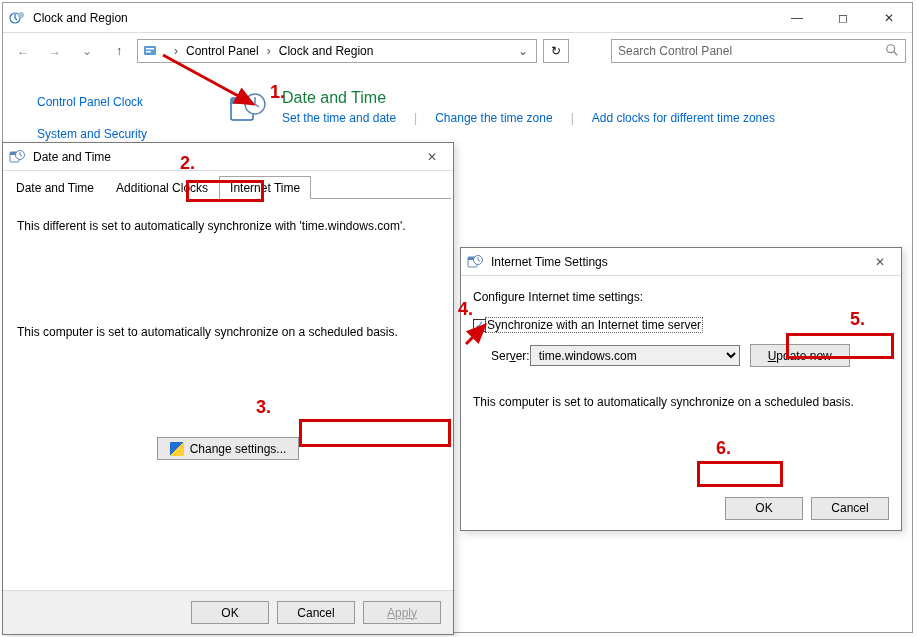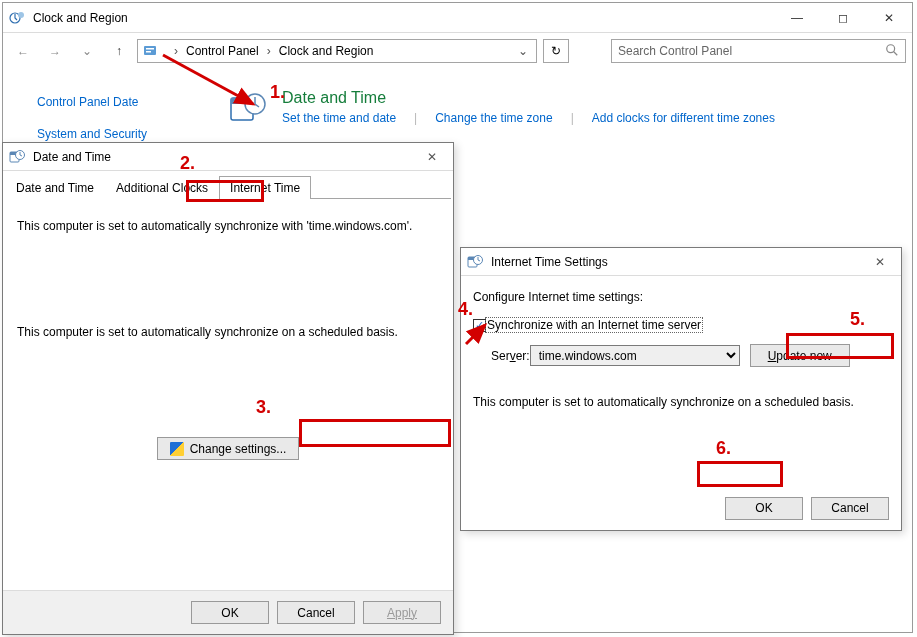--- a/index.html
+++ b/index.html
@@ -238,21 +238,21 @@
         <svg class="mag-svg" viewBox="0 0 16 16">
             <circle cx="6.5" cy="6.5" r="4.5" fill="none" stroke="#888" stroke-width="1.4"></circle>
             <path d="M10 10l4 4" stroke="#888" stroke-width="1.4"></path>
           </svg>
       </span>
     </div>
   </div>
 
   <div class="explorer-body">
     <div class="sidebar">
-      <a>Control Panel Date</a>
+      <a>Control Panel Clock</a>
       <a>System and Security</a>
     </div>
     <div class="content">
       <div class="region-row">
         <span class="region-icon">
           <svg width="38" height="38" viewBox="0 0 38 38">
             <rect x="2" y="8" width="22" height="22" rx="2" fill="#fff" stroke="#2f6fb0" stroke-width="1.5"></rect>
             <rect x="2" y="8" width="22" height="6" fill="#5b87b5"></rect>
             <circle cx="26" cy="14" r="10" fill="#fff" stroke="#5b87b5" stroke-width="1.5"></circle>
             <path d="M26 7v7l4 3" stroke="#5b87b5" stroke-width="1.5" fill="none"></path>
@@ -288,21 +288,21 @@
     <span class="dlg-close"><span>✕</span></span>
   </div>
 
   <div class="tabstrip">
     <div class="tab">Date and Time</div>
     <div class="tab">Additional Clocks</div>
     <div class="tab active">Internet Time</div>
   </div>
 
   <div class="tabpane">
-    <p>This computer is set to automatically synchronize with 'time.windows.com'.</p>
+    <p>This different is set to automatically synchronize with 'time.windows.com'.</p>
     <div style="height:70px"></div>
     <p>This computer is set to automatically synchronize on a scheduled basis.</p>
     <div style="height:60px"></div>
     <div style="text-align:center;margin-top:16px;">
       <button class="btn" style="min-width:140px">
         <span class="shield"></span>
         <span>Change settings...</span>
       </button>
     </div>
   </div>

